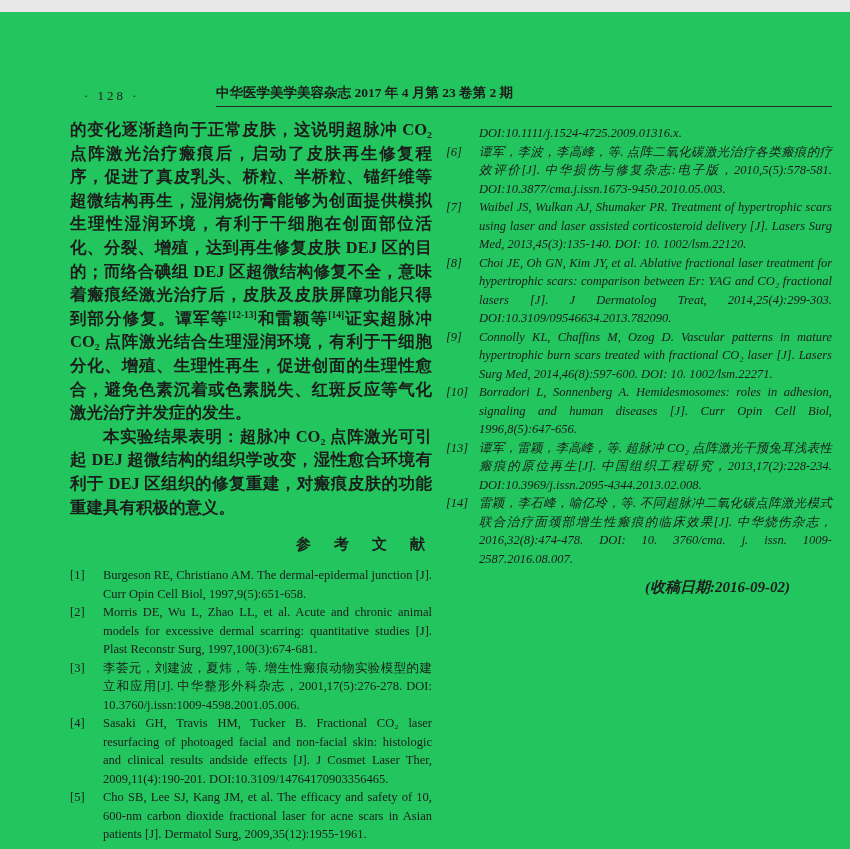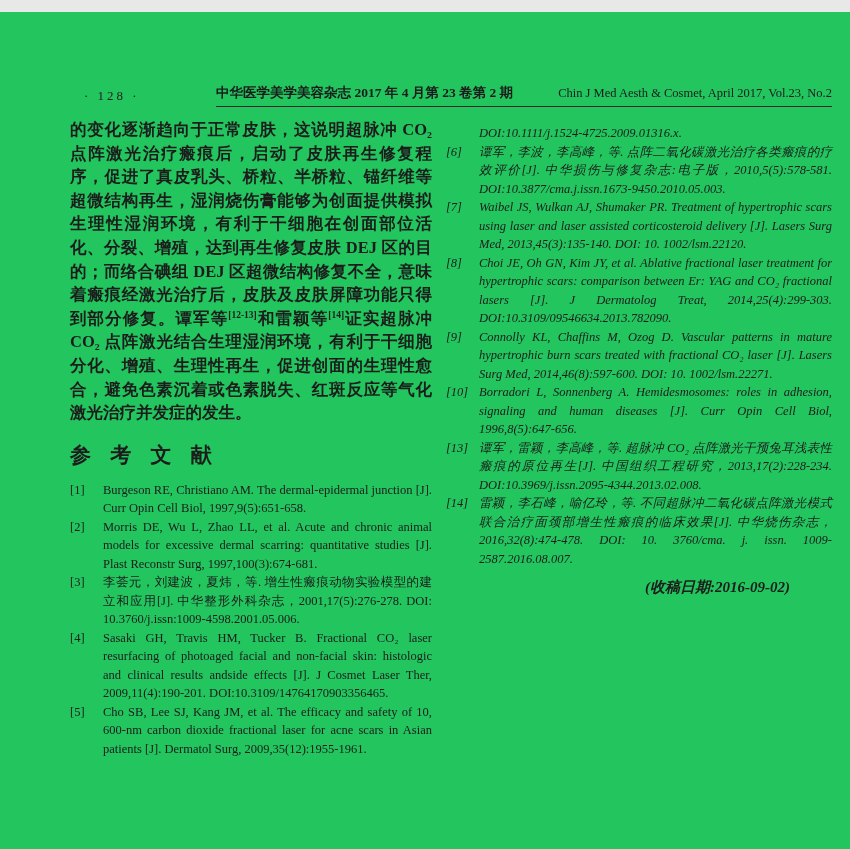--- a/index.html
+++ b/index.html
@@ -67,25 +67,26 @@
   }
   .body-par.indent { text-indent: 2em; }
   .sup {
     font-size: 9.5px;
     vertical-align: super;
     line-height: 0;
     font-weight: 600;
   }
   
   .refs-title {
-    text-align: left;
-    font-size: 21px;
+    text-align: right;
+    font-size: 15px;
     font-weight: bold;
     letter-spacing: 7px;
     margin: 16px 0 12px 0;
+    font-family: Liberation Mono, monospace;
   }
   .ref {
     display: flex;
     font-size: 12.5px;
     line-height: 18.5px;
     text-align: justify;
   }
   .ref-label {
     flex: none;
     width: 33px;
@@ -100,25 +101,25 @@
   }
 </style>
 </head>
 <body>
 
 <div class="page">
 
   <span class="hdr-pagenum">· 128 ·</span>
   <div class="hdr-line">
     <span class="hdr-cn">中华医学美学美容杂志 2017 年 4 月第 23 卷第 2 期</span>
-    <span class="hdr-en">Chin J Med Aesth &amp; Cosmet, April 2017, Vol.23, No.2</span>
   </div>
 
   <div class="col-left">
     <p class="body-par"><span>的变化逐渐趋向于正常皮肤，这说明超脉冲 CO₂ 点阵激光治疗瘢痕后，启动了皮肤再生修复程序，促进了真皮乳头、桥粒、半桥粒、锚纤维等超微结构再生，湿润烧伤膏能够为创面提供模拟生理性湿润环境，有利于干细胞在创面部位活化、分裂、增殖，达到再生修复皮肤 DEJ 区的目的；而络合碘组 DEJ 区超微结构修复不全，意味着瘢痕经激光治疗后，皮肤及皮肤屏障功能只得到部分修复。谭军等</span><span class="sup">[12-13]</span><span>和雷颖等</span><span class="sup">[14]</span><span>证实超脉冲 CO₂ 点阵激光结合生理湿润环境，有利于干细胞分化、增殖、生理性再生，促进创面的生理性愈合，避免色素沉着或色素脱失、红斑反应等气化激光治疗并发症的发生。</span></p>
+    <p class="body-par indent">本实验结果表明：超脉冲 CO₂ 点阵激光可引起 DEJ 超微结构的组织学改变，湿性愈合环境有利于 DEJ 区组织的修复重建，对瘢痕皮肤的功能重建具有积极的意义。</p>
 
     <div class="refs-title">参 考 文 献</div>
 
     <div>
       <div class="ref">
         <span class="ref-label">[1]</span>
         <span class="ref-text">Burgeson RE, Christiano AM. The dermal-epidermal junction [J]. Curr Opin Cell Biol, 1997,9(5):651-658.</span>
       </div>
       <div class="ref">
         <span class="ref-label">[2]</span>

